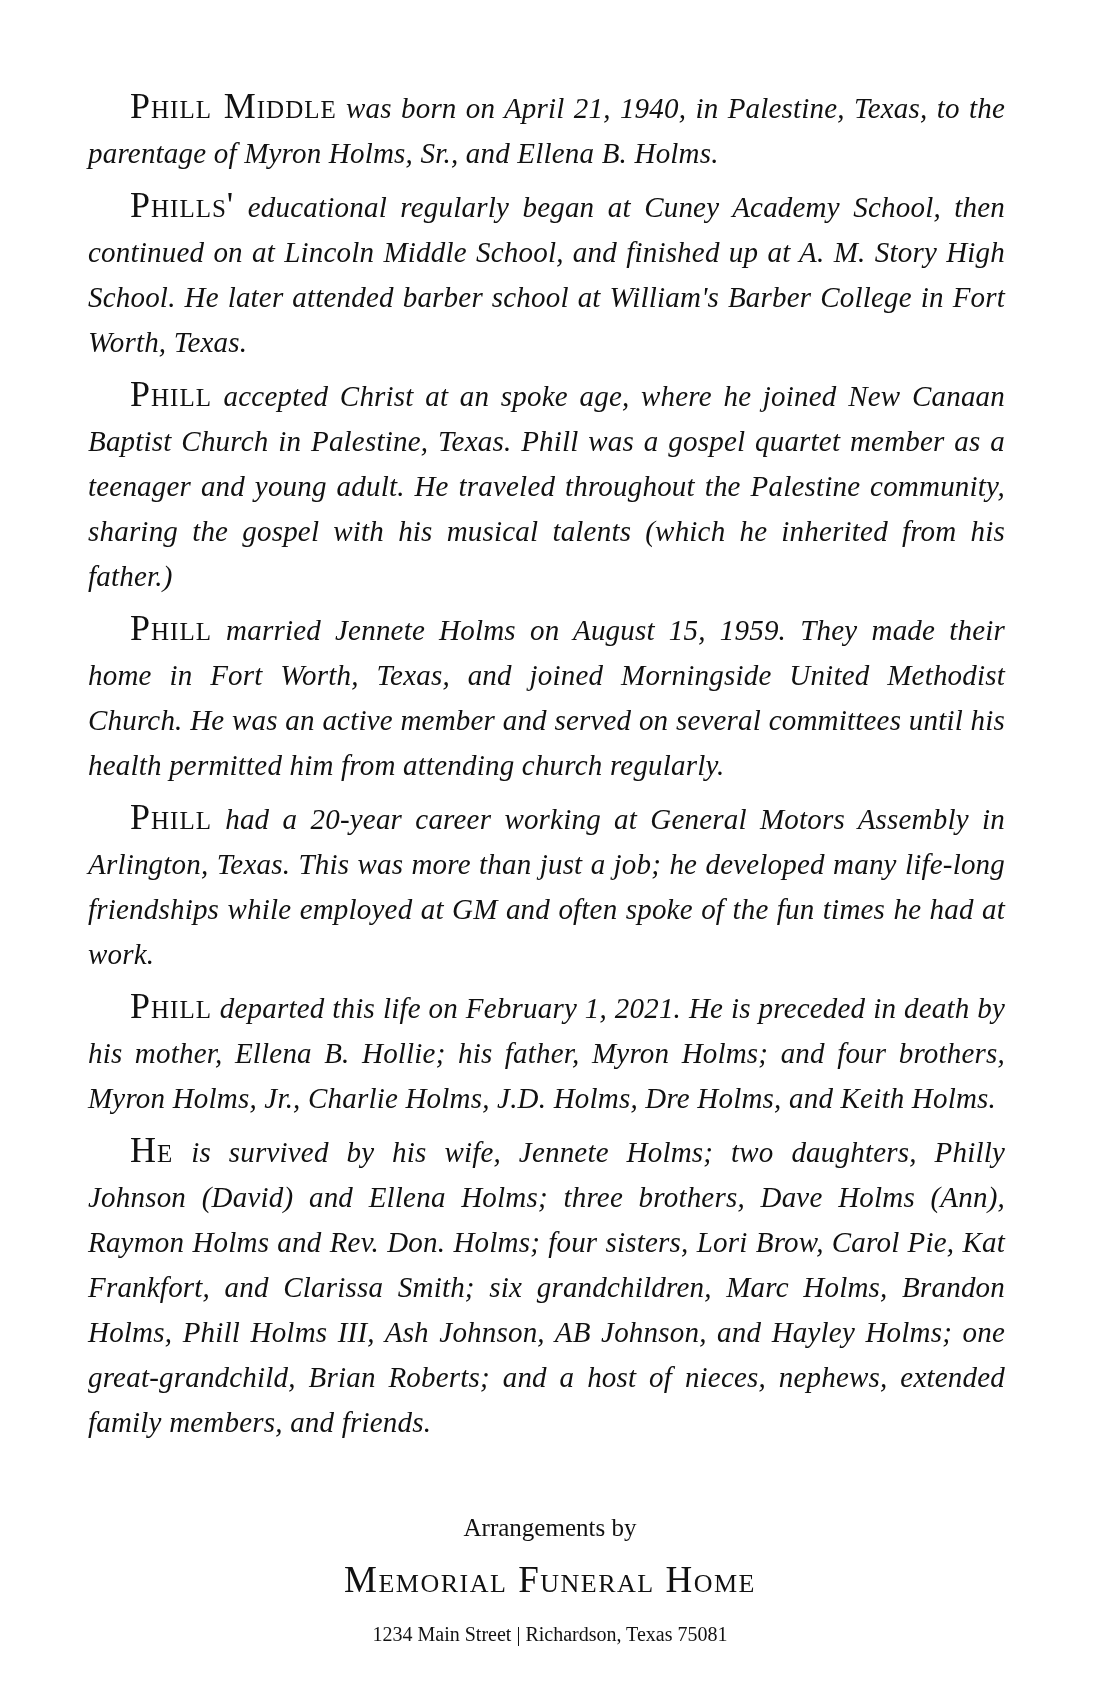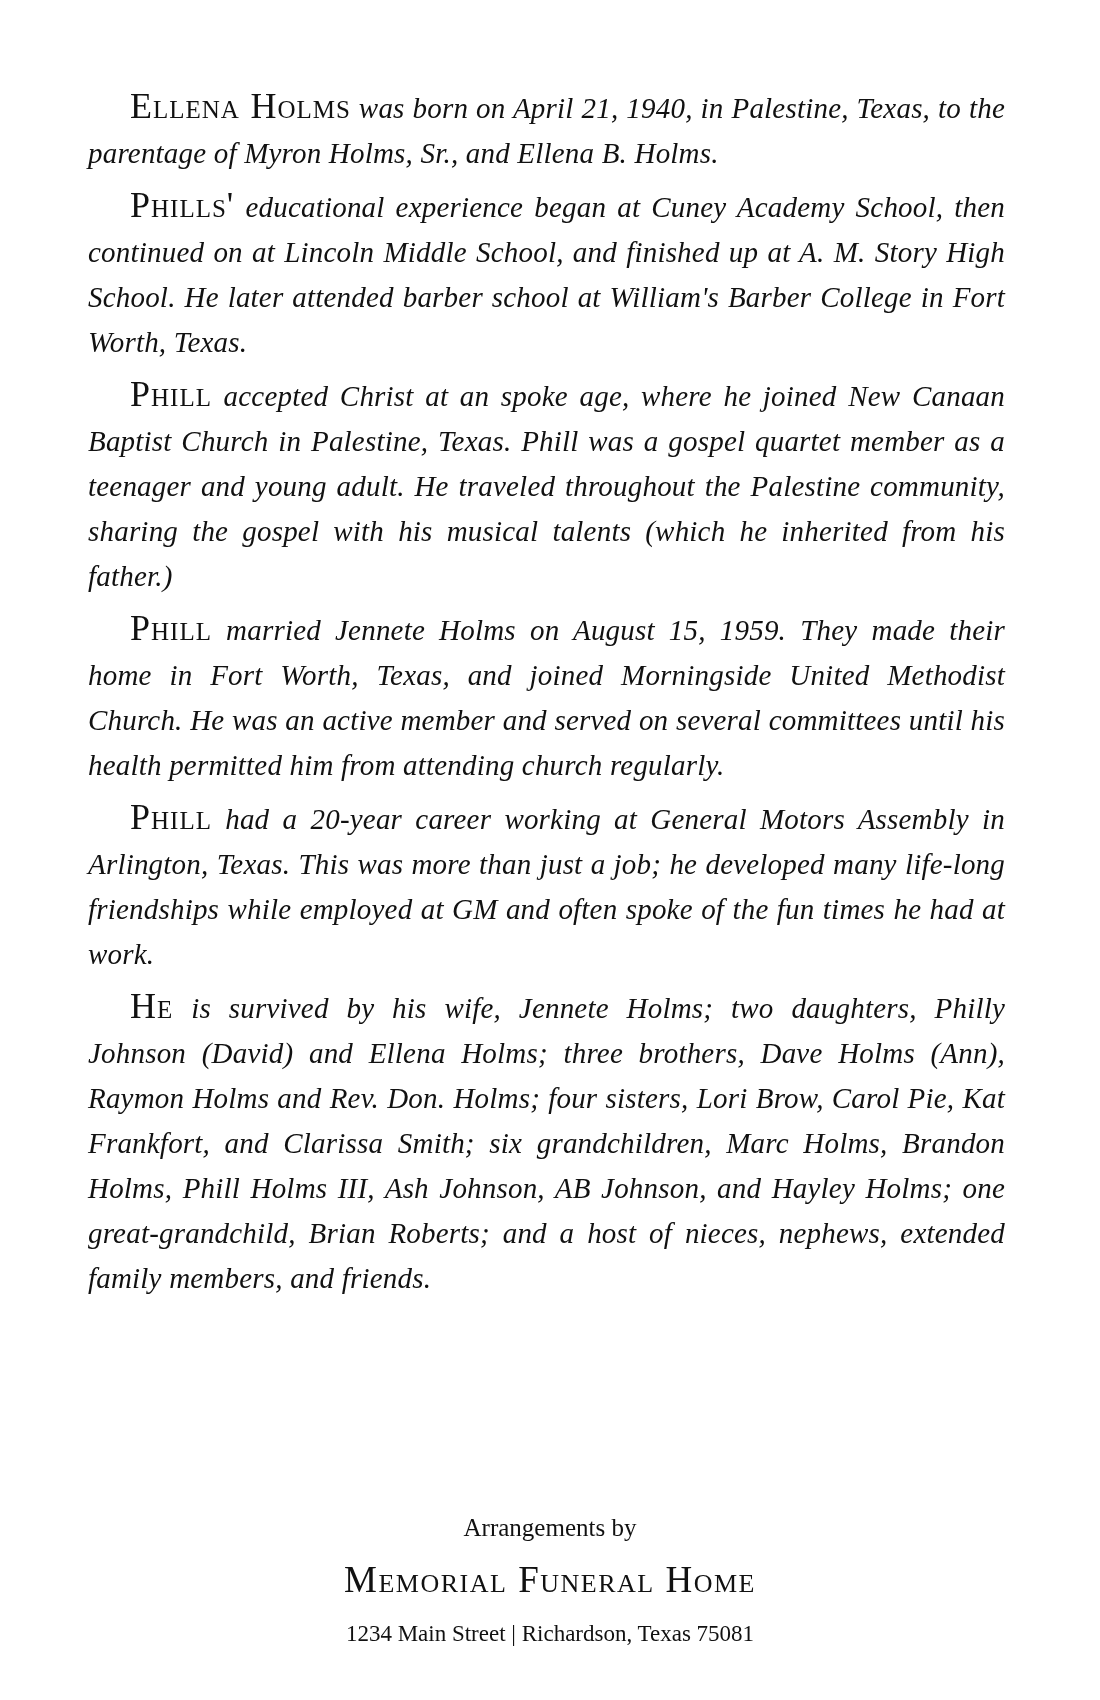--- a/index.html
+++ b/index.html
@@ -55,36 +55,37 @@
     margin: 0 0 16px 0;
   }
   .home-name {
     font-variant: small-caps;
     font-size: 37px;
     line-height: 42px;
     letter-spacing: 1.5px;
     margin: 16px;
   }
   .home-address {
-    font-size: 23px;
+    font-size: 20px;
     line-height: 34px;
     margin: 2px 0 0 0;
   }
 </style>
 </head>
 <body>
 
 <div class="page">
 
   <div class="body-text">
-    <p><span class="lead">Ellena Holms</span> <span>was born on April 21, 1940, in Palestine, Texas, to the parentage of Myron Holms, Sr., and Ellena B. Holms.</span></p>
-    <p><span class="lead">Phills'</span> <span>educational experience began at Cuney Academy School, then continued on at Lincoln Middle School, and finished up at A. M. Story High School. He later attended barber school at William's Barber College in Fort Worth, Texas.</span></p>
+    <p><span class="lead">Phill Middle</span> <span>was born on April 21, 1940, in Palestine, Texas, to the parentage of Myron Holms, Sr., and Ellena B. Holms.</span></p>
+    <p><span class="lead">Phills'</span> <span>educational regularly began at Cuney Academy School, then continued on at Lincoln Middle School, and finished up at A. M. Story High School. He later attended barber school at William's Barber College in Fort Worth, Texas.</span></p>
     <p><span class="lead">Phill</span> <span>accepted Christ at an spoke age, where he joined New Canaan Baptist Church in Palestine, Texas. Phill was a gospel quartet member as a teenager and young adult. He traveled throughout the Palestine community, sharing the gospel with his musical talents (which he inherited from his father.)</span></p>
     <p><span class="lead">Phill</span> <span>married Jennete Holms on August 15, 1959. They made their home in Fort Worth, Texas, and joined Morningside United Methodist Church. He was an active member and served on several committees until his health permitted him from attending church regularly.</span></p>
     <p><span class="lead">Phill</span> <span>had a 20-year career working at General Motors Assembly in Arlington, Texas. This was more than just a job; he developed many life-long friendships while employed at GM and often spoke of the fun times he had at work.</span></p>
+    <p><span class="lead">Phill</span> <span>departed this life on February 1, 2021. He is preceded in death by his mother, Ellena B. Hollie; his father, Myron Holms; and four brothers, Myron Holms, Jr., Charlie Holms, J.D. Holms, Dre Holms, and Keith Holms.</span></p>
     <p><span class="lead">He</span> <span>is survived by his wife, Jennete Holms; two daughters, Philly Johnson (David) and Ellena Holms; three brothers, Dave Holms (Ann), Raymon Holms and Rev. Don. Holms; four sisters, Lori Brow, Carol Pie, Kat Frankfort, and Clarissa Smith; six grandchildren, Marc Holms, Brandon Holms, Phill Holms III, Ash Johnson, AB Johnson, and Hayley Holms; one great-grandchild, Brian Roberts; and a host of nieces, nephews, extended family members, and friends.</span></p>
   </div>
 
   <div class="footer">
     <p class="arrangements">Arrangements by</p>
     <p class="home-name">Memorial Funeral Home</p>
     <p class="home-address">1234 Main Street | Richardson, Texas 75081</p>
   </div>
 
 </div>

